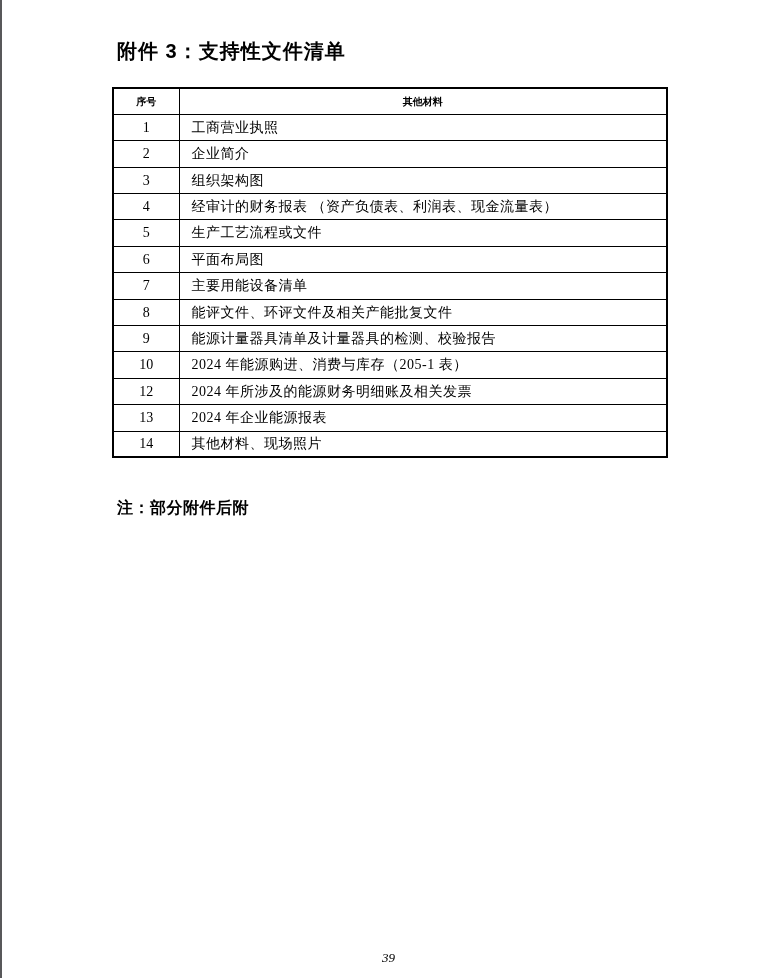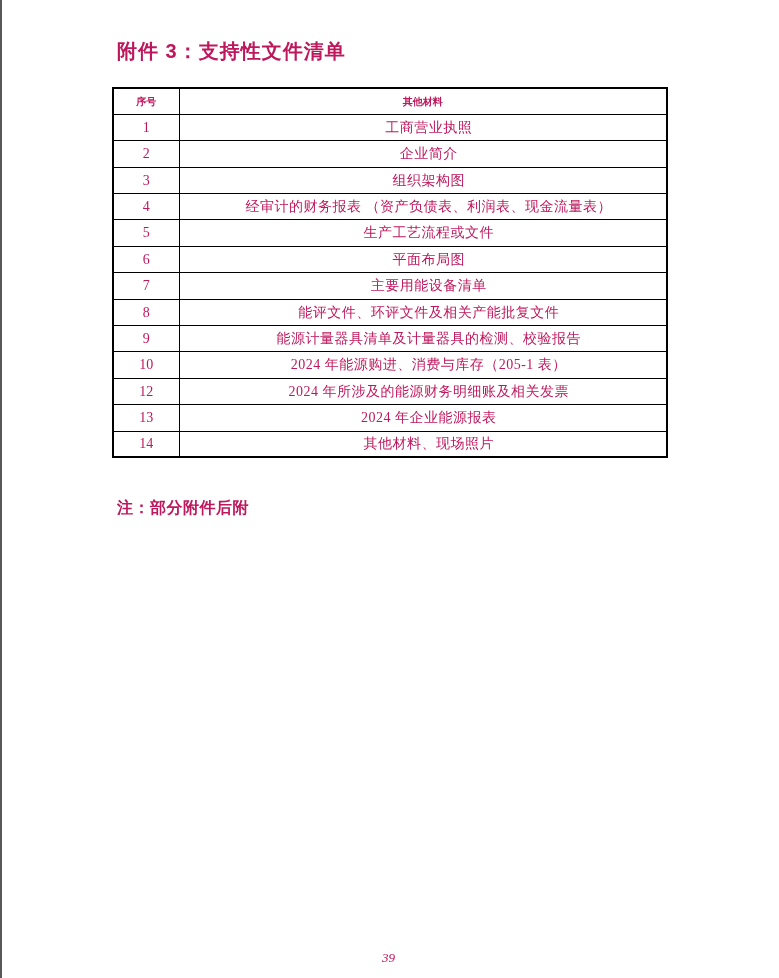--- a/index.html
+++ b/index.html
@@ -3,21 +3,21 @@
 <meta charset="utf-8">
 <style>
   * { margin: 0; padding: 0; box-sizing: border-box; }
   html, body { background: #ffffff; }
   .page {
     position: relative;
     width: 779px;
     height: 978px;
     background: #ffffff;
     font-family: "Liberation Serif", "DejaVu Serif", serif;
-    color: #be185d;
+    color: #000000;
     overflow: hidden;
   }
   .left-edge {
     position: absolute;
     left: 0; top: 0;
     width: 2px; height: 978px;
     background: #58585a;
   }
   .doc-title {
     position: absolute;
@@ -44,21 +44,21 @@
   }
   table.doc-table { border: 2px solid #000000; }
   table.doc-table col.col-no { width: 66px; }
   table.doc-table th {
     font-family: "Liberation Sans", "DejaVu Sans", sans-serif;
     font-weight: bold;
     text-align: center;
     font-size: 10px;
   }
   td.cell-no { text-align: center; }
-  td.cell-name { text-align: center; padding-left: 12px; letter-spacing: 0.5px; }
+  td.cell-name { text-align: left; padding-left: 12px; letter-spacing: 0.5px; }
   .doc-note {
     position: absolute;
     left: 117px; top: 498px;
     font-family: "Liberation Sans", "DejaVu Sans", sans-serif;
     font-weight: bold;
     font-size: 16px;
     letter-spacing: 0.5px;
     white-space: nowrap;
   }
   .page-number {

